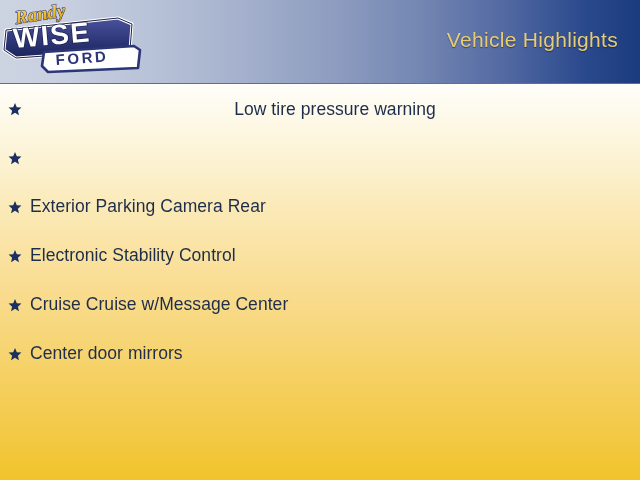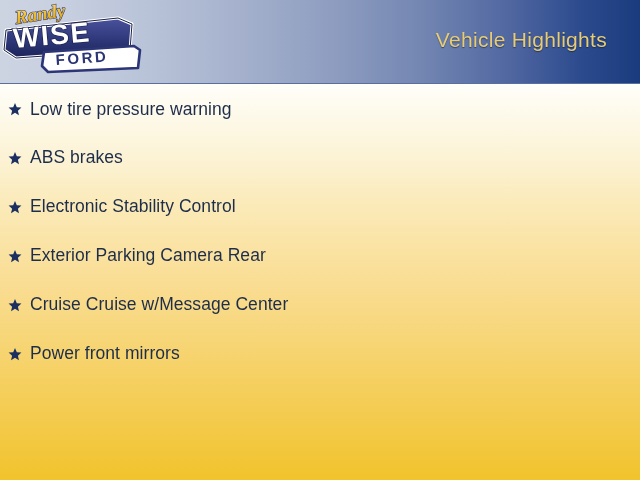--- a/index.html
+++ b/index.html
@@ -36,21 +36,21 @@
         #8e9dc0 52%,
         #7386b2 66%,
         #4f66a0 80%,
         #2b4a8d 91%,
         #1a3b7d 100%);
     box-sizing: border-box;
     border-bottom: 1px solid #5a6f9e;
   }
   .header-title {
     position: absolute;
-    right: 33px;
+    right: 22px;
     top: 28px;
     font-size: 21px;
     letter-spacing: 0.3px;
     color: #e8cc74;
     white-space: nowrap;
     text-shadow: 0 1px 1px rgba(10,25,60,0.55);
   }
 
   
   .logo {
@@ -91,21 +91,21 @@
     list-style: none;
   }
   .feature-item {
     position: relative;
     height: 49px;
     padding-left: 30px;
     display: flex;
     align-items: center;
     box-sizing: border-box;
   }
-  .feature-item:first-child { padding-top: 2px; }
+  .feature-item:first-child { padding-top: 2px; justify-content: center; }
   .star-icon {
     position: absolute;
     left: 8px;
     top: 50%;
     transform: translateY(-50%);
     width: 14px;
     height: 14px;
     color: #1b3060;
     display: block;
   }
@@ -167,56 +167,55 @@
         <span class="feature-label">Low tire pressure warning</span>
       </li>
 
 
       <li class="feature-item">
         <span class="star-icon">
           <svg width="14" height="14" viewBox="0 0 24 24">
               <polygon fill="currentColor" points="12,1.6 15.1,8.9 23,9.6 17,14.9 18.8,22.6 12,18.5 5.2,22.6 7,14.9 1,9.6 8.9,8.9"></polygon>
             </svg>
         </span>
-        <span class="feature-label">ABS brakes</span>
+      </li>
+
+      <li class="feature-item">
+        <span class="star-icon">
+          <svg width="14" height="14" viewBox="0 0 24 24">
+              <polygon fill="currentColor" points="12,1.6 15.1,8.9 23,9.6 17,14.9 18.8,22.6 12,18.5 5.2,22.6 7,14.9 1,9.6 8.9,8.9"></polygon>
+            </svg>
+        </span>
+        <span class="feature-label">Exterior Parking Camera Rear</span>
       </li>
 
       <li class="feature-item">
         <span class="star-icon">
           <svg width="14" height="14" viewBox="0 0 24 24">
               <polygon fill="currentColor" points="12,1.6 15.1,8.9 23,9.6 17,14.9 18.8,22.6 12,18.5 5.2,22.6 7,14.9 1,9.6 8.9,8.9"></polygon>
             </svg>
         </span>
         <span class="feature-label">Electronic Stability Control</span>
       </li>
 
-      <li class="feature-item">
-        <span class="star-icon">
-          <svg width="14" height="14" viewBox="0 0 24 24">
-              <polygon fill="currentColor" points="12,1.6 15.1,8.9 23,9.6 17,14.9 18.8,22.6 12,18.5 5.2,22.6 7,14.9 1,9.6 8.9,8.9"></polygon>
-            </svg>
-        </span>
-        <span class="feature-label">Exterior Parking Camera Rear</span>
-      </li>
-
 
       <li class="feature-item">
         <span class="star-icon">
           <svg width="14" height="14" viewBox="0 0 24 24">
               <polygon fill="currentColor" points="12,1.6 15.1,8.9 23,9.6 17,14.9 18.8,22.6 12,18.5 5.2,22.6 7,14.9 1,9.6 8.9,8.9"></polygon>
             </svg>
         </span>
         <span class="feature-label">Cruise Cruise w/Message Center</span>
       </li>
 
       <li class="feature-item">
         <span class="star-icon">
           <svg width="14" height="14" viewBox="0 0 24 24">
               <polygon fill="currentColor" points="12,1.6 15.1,8.9 23,9.6 17,14.9 18.8,22.6 12,18.5 5.2,22.6 7,14.9 1,9.6 8.9,8.9"></polygon>
             </svg>
         </span>
-        <span class="feature-label">Power front mirrors</span>
+        <span class="feature-label">Center door mirrors</span>
       </li>
 
     </ul>
   </div>
 
 </div>
 
 </body></html>

